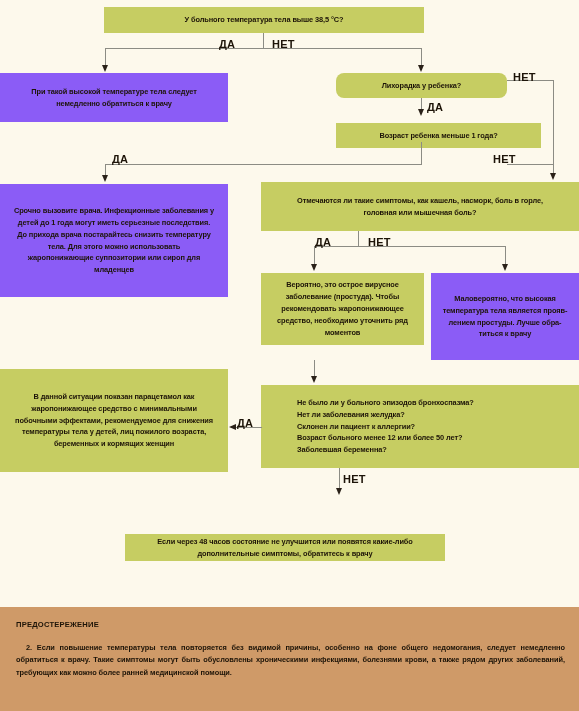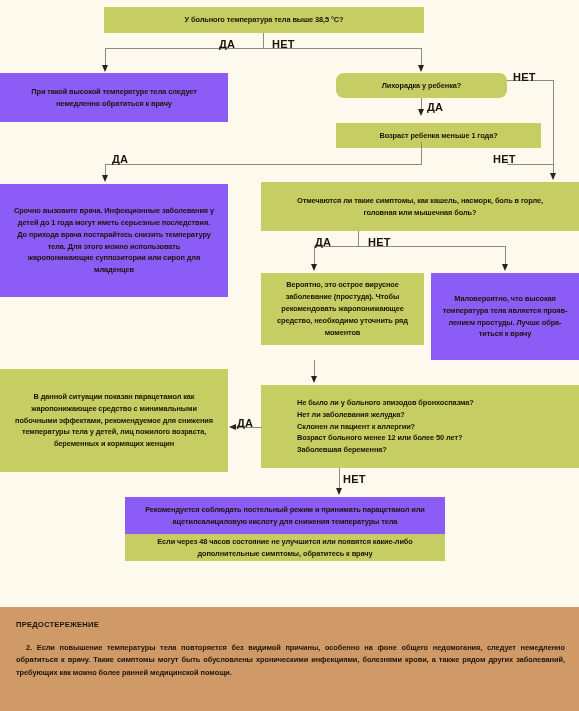--- a/index.html
+++ b/index.html
@@ -150,22 +150,20 @@
 побочными эффектами, рекомендуемое для снижения
 температуры тела у детей, лиц пожилого возраста,
 беременных и кормящих женщин</div>
 
   <div class="node green left-align" style="left:261px; top:385px; width:318px; height:83px;">Не было ли у больного эпизодов бронхоспазма?
 Нет ли заболевания желудка?
 Склонен ли пациент к аллергии?
 Возраст больного менее 12 или более 50 лет?
 Заболевшая беременна?</div>
 
-  <div class="node orange" style="left:125px; top:497px; width:320px; height:37px;">Рекомендуется соблюдать постельный режим и принимать парацетамол или
-ацетилсалициловую кислоту для снижения температуры тела</div>
 
   <div class="node green" style="left:125px; top:534px; width:320px; height:27px;">Если через 48 часов состояние не улучшится или появятся какие-либо
 дополнительные симптомы, обратитесь к врачу</div>
 
   <div class="ln v" style="left:263px; top:33px; height:15px;"></div>
 
   <div class="ln h" style="left:105px; top:48px; width:159px;"></div>
   <div class="ln h" style="left:263px; top:48px; width:159px;"></div>
 
   <div class="ln v" style="left:105px; top:48px; height:18px;"></div>

